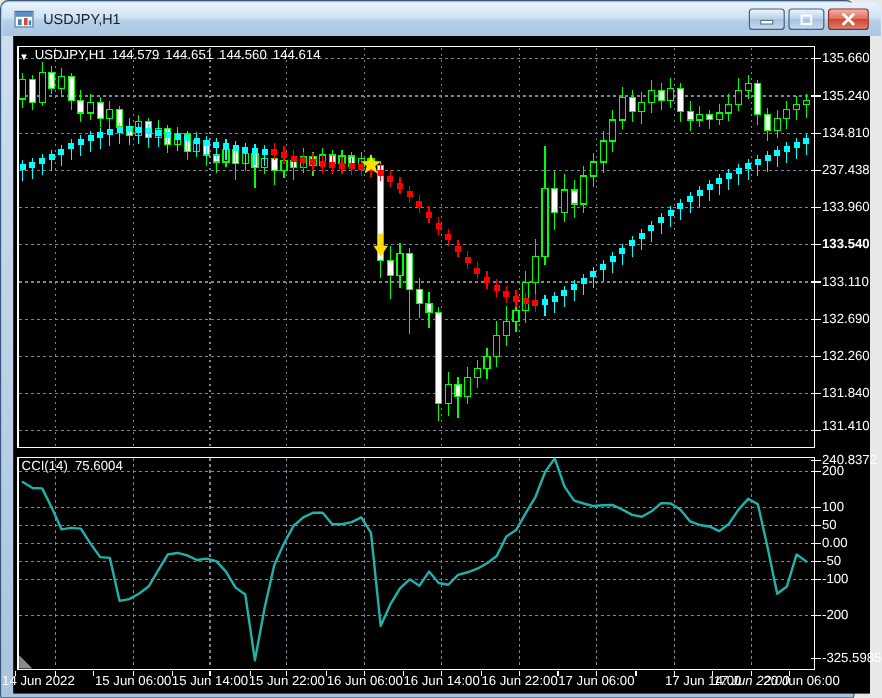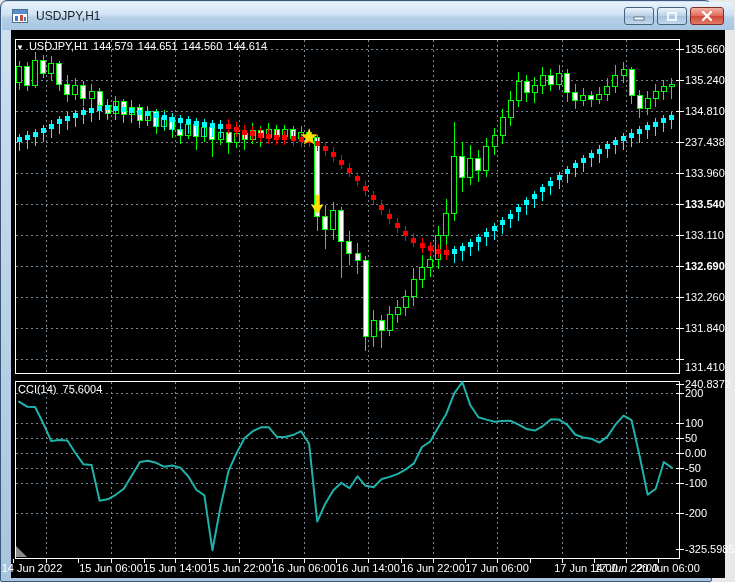--- a/index.html
+++ b/index.html
@@ -508,24 +508,24 @@
   </div>
 
   <div id="price-axis">
       <div class="plabel" style="top: 42px;">135.660</div>
       <div class="plabel" style="top: 72.6352px;">135.240</div>
       <div class="plabel" style="top: 104px;">134.810</div>
       <div class="plabel" style="top: 134.635px;">237.438</div>
       <div class="plabel" style="top: 166px;">133.960</div>
       <div class="plabel" style="top: 196.635px; font-weight: bold;">133.540</div>
       <div class="plabel" style="top: 228px;">133.110</div>
-      <div class="plabel" style="top: 258.635px; font-weight: bold;">132.690</div>
+      <div class="plabel" style="top: 258.635px;">132.690</div>
       <div class="plabel" style="top: 289.999px;">132.260</div>
       <div class="plabel" style="top: 320.635px;">131.840</div>
-      <div class="plabel" style="top: 360px;">131.410</div>
+      <div class="plabel" style="top: 348px;">131.410</div>
     </div>
   <div id="cci-axis">
       <div class="plabel" style="top: 377px;">240.8372</div>
       <div class="plabel" style="top: 386.32px;">200</div>
       <div class="plabel" style="top: 416.16px;">100</div>
       <div class="plabel" style="top: 431.08px;">50</div>
       <div class="plabel" style="top: 446px;">0.00</div>
       <div class="plabel" style="top: 460.92px;">-50</div>
       <div class="plabel" style="top: 475.84px;">-100</div>
       <div class="plabel" style="top: 505.68px;">-200</div>

